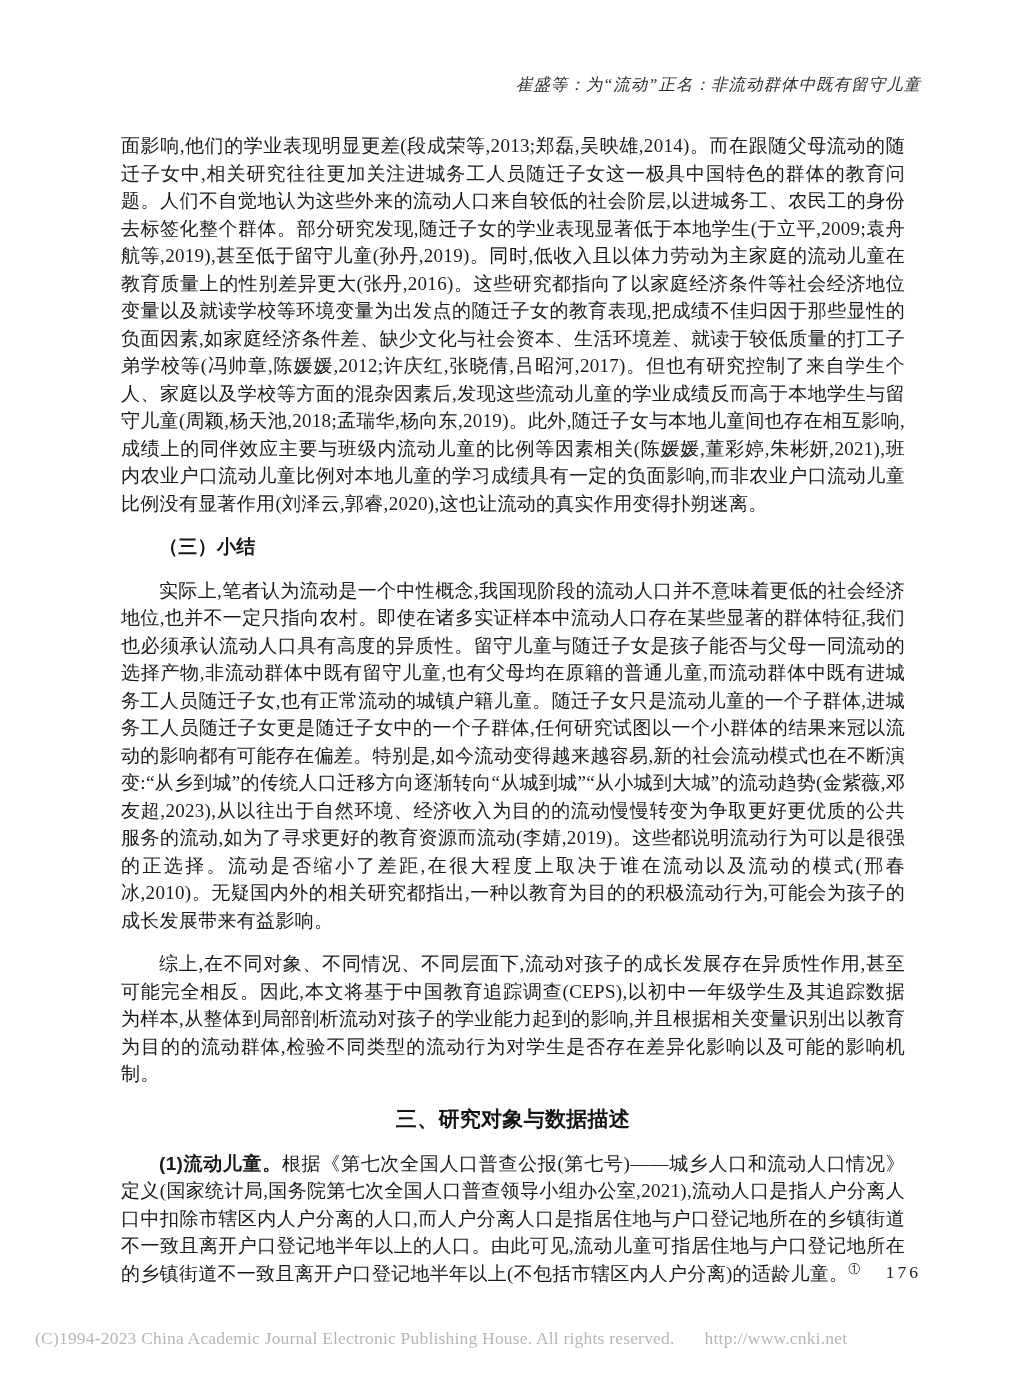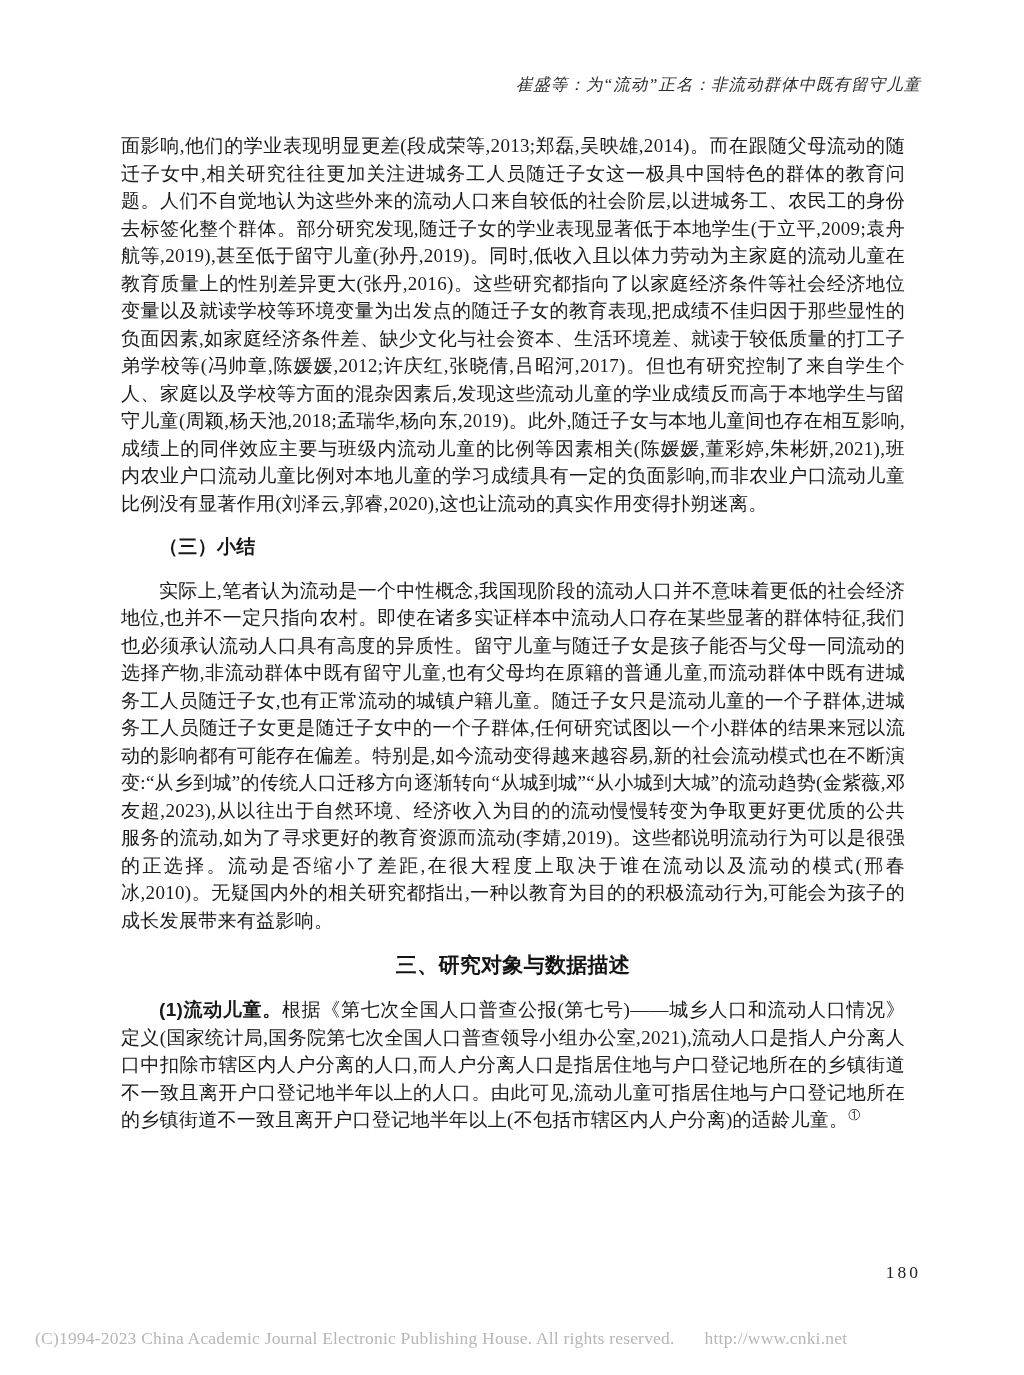--- a/index.html
+++ b/index.html
@@ -97,28 +97,29 @@
   <div class="running-head">崔盛等：为“流动”正名：非流动群体中既有留守儿童</div>
 
   <div class="content">
 
     <p class="no-indent">面影响,他们的学业表现明显更差(段成荣等,2013;郑磊,吴映雄,2014)。而在跟随父母流动的随迁子女中,相关研究往往更加关注进城务工人员随迁子女这一极具中国特色的群体的教育问题。人们不自觉地认为这些外来的流动人口来自较低的社会阶层,以进城务工、农民工的身份去标签化整个群体。部分研究发现,随迁子女的学业表现显著低于本地学生(于立平,2009;袁舟航等,2019),甚至低于留守儿童(孙丹,2019)。同时,低收入且以体力劳动为主家庭的流动儿童在教育质量上的性别差异更大(张丹,2016)。这些研究都指向了以家庭经济条件等社会经济地位变量以及就读学校等环境变量为出发点的随迁子女的教育表现,把成绩不佳归因于那些显性的负面因素,如家庭经济条件差、缺少文化与社会资本、生活环境差、就读于较低质量的打工子弟学校等(冯帅章,陈媛媛,2012;许庆红,张晓倩,吕昭河,2017)。但也有研究控制了来自学生个人、家庭以及学校等方面的混杂因素后,发现这些流动儿童的学业成绩反而高于本地学生与留守儿童(周颖,杨天池,2018;孟瑞华,杨向东,2019)。此外,随迁子女与本地儿童间也存在相互影响,成绩上的同伴效应主要与班级内流动儿童的比例等因素相关(陈媛媛,董彩婷,朱彬妍,2021),班内农业户口流动儿童比例对本地儿童的学习成绩具有一定的负面影响,而非农业户口流动儿童比例没有显著作用(刘泽云,郭睿,2020),这也让流动的真实作用变得扑朔迷离。</p>
 
     <p class="sub-heading">（三）小结</p>
 
     <p class="indent">实际上,笔者认为流动是一个中性概念,我国现阶段的流动人口并不意味着更低的社会经济地位,也并不一定只指向农村。即使在诸多实证样本中流动人口存在某些显著的群体特征,我们也必须承认流动人口具有高度的异质性。留守儿童与随迁子女是孩子能否与父母一同流动的选择产物,非流动群体中既有留守儿童,也有父母均在原籍的普通儿童,而流动群体中既有进城务工人员随迁子女,也有正常流动的城镇户籍儿童。随迁子女只是流动儿童的一个子群体,进城务工人员随迁子女更是随迁子女中的一个子群体,任何研究试图以一个小群体的结果来冠以流动的影响都有可能存在偏差。特别是,如今流动变得越来越容易,新的社会流动模式也在不断演变:“从乡到城”的传统人口迁移方向逐渐转向“从城到城”“从小城到大城”的流动趋势(金紫薇,邓友超,2023),从以往出于自然环境、经济收入为目的的流动慢慢转变为争取更好更优质的公共服务的流动,如为了寻求更好的教育资源而流动(李婧,2019)。这些都说明流动行为可以是很强的正选择。流动是否缩小了差距,在很大程度上取决于谁在流动以及流动的模式(邢春冰,2010)。无疑国内外的相关研究都指出,一种以教育为目的的积极流动行为,可能会为孩子的成长发展带来有益影响。</p>
 
+    <p class="indent">综上,在不同对象、不同情况、不同层面下,流动对孩子的成长发展存在异质性作用,甚至可能完全相反。因此,本文将基于中国教育追踪调查(CEPS),以初中一年级学生及其追踪数据为样本,从整体到局部剖析流动对孩子的学业能力起到的影响,并且根据相关变量识别出以教育为目的的流动群体,检验不同类型的流动行为对学生是否存在差异化影响以及可能的影响机制。</p>
 
     <h2 class="section-heading">三、研究对象与数据描述</h2>
 
 
 
     <p class="indent"><span class="bold-lead">(1)流动儿童。</span><span>根据《第七次全国人口普查公报(第七号)——城乡人口和流动人口情况》定义(国家统计局,国务院第七次全国人口普查领导小组办公室,2021),流动人口是指人户分离人口中扣除市辖区内人户分离的人口,而人户分离人口是指居住地与户口登记地所在的乡镇街道不一致且离开户口登记地半年以上的人口。由此可见,流动儿童可指居住地与户口登记地所在的乡镇街道不一致且离开户口登记地半年以上(不包括市辖区内人户分离)的适龄儿童。</span><sup class="fn">①</sup></p>
 
   </div>
 
-  <div class="page-number">180</div>
+  <div class="page-number">176</div>
 
   <div class="page-footer">
     <span>(C)1994-2023 China Academic Journal Electronic Publishing House. All rights reserved.</span><span class="cnki-url">http://www.cnki.net</span>
   </div>
 
 </div>
 
 </body></html>

